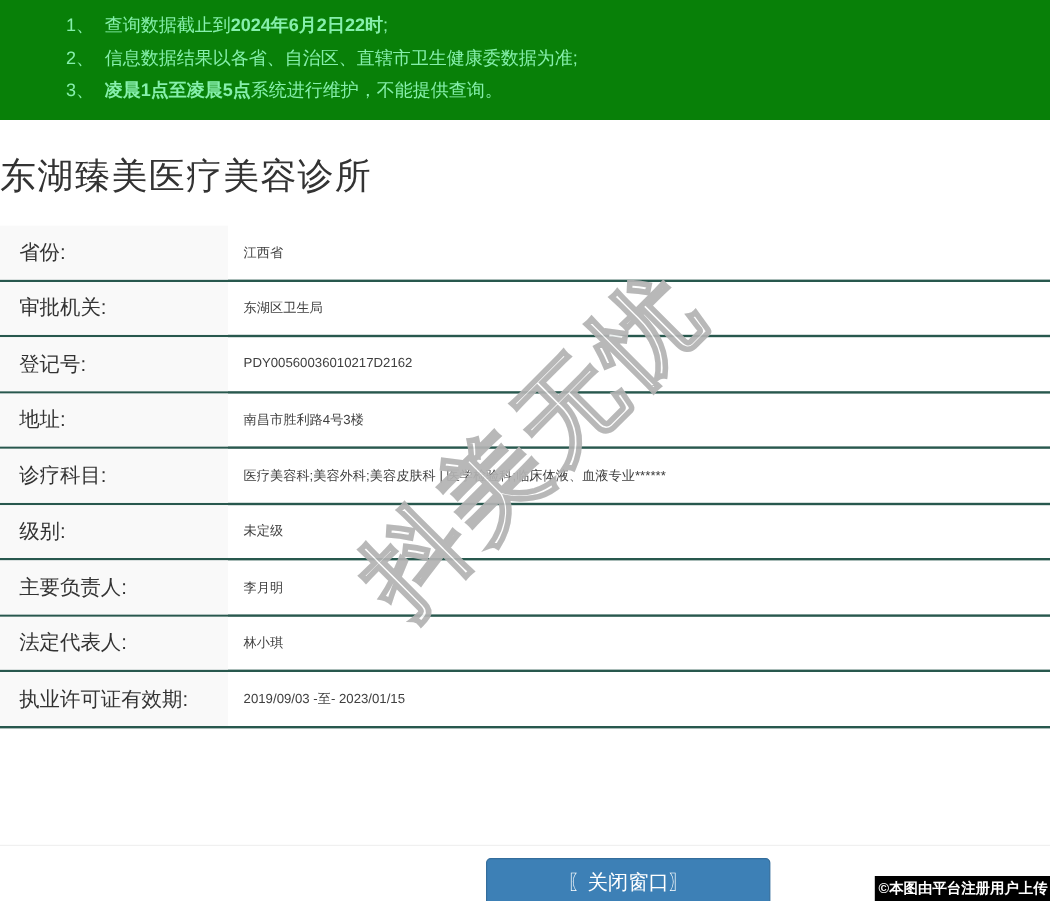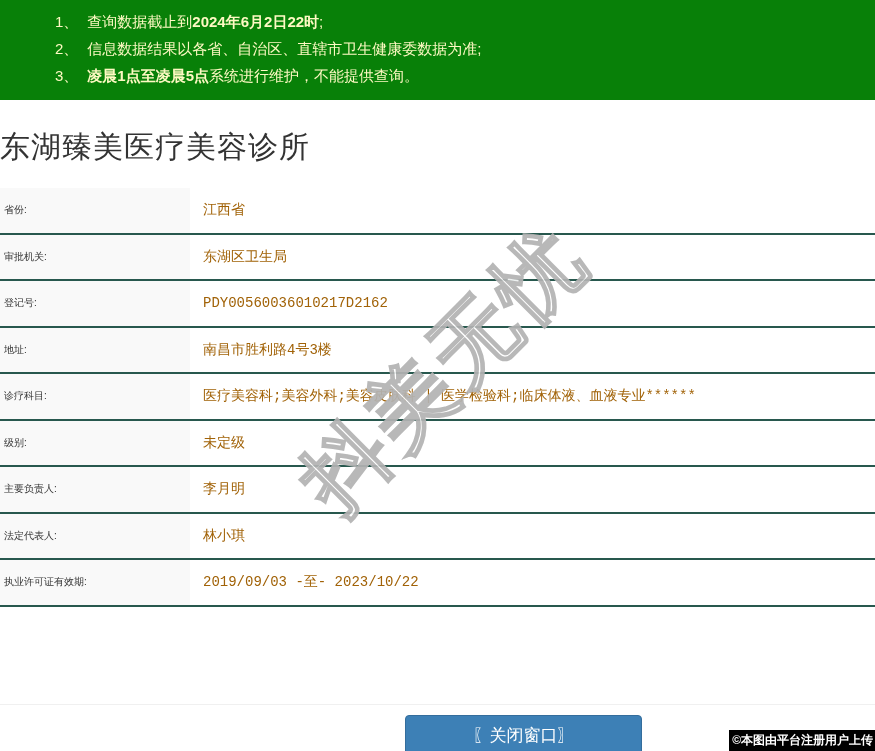--- a/index.html
+++ b/index.html
@@ -6,44 +6,44 @@
   body {
     width:875px; height:751px; position:relative; overflow:hidden;
     background:#ffffff;
     font-family:"Liberation Sans", sans-serif;
     -webkit-font-smoothing:antialiased;
   }
 
   
   .notice-bar {
     position:absolute; top:0; left:0; width:875px; height:100px;
-    background:#088008; color:#fef9c3; box-sizing:border-box;
+    background:#088008; color:#86efac; box-sizing:border-box;
     padding:8px 10px 0 55px; font-size:15px;
   }
   .notice-line { line-height:27px; height:27px; white-space:nowrap; }
   .notice-num { margin-right:9px; }
   .seg-bold { font-weight:bold; }
 
   
   .page-title {
     position:absolute; top:127px; left:0; width:706px;
     text-align:left; font-size:30px; color:#333333; letter-spacing:1px;
   }
 
   
   .info-table { position:absolute; top:188px; left:0; width:875px; }
   .info-row { display:flex; height:44.5px; border-bottom:2px solid #28584e; }
   .cell-label {
     width:190px; box-sizing:border-box; background:#f9f9f9;
-    display:flex; align-items:center; padding-left:4px;
-    font-size:10px; color:#333333;
+    display:flex; align-items:center; padding-left:16px;
+    font-size:17px; color:#333333;
   }
   .cell-value {
     flex:1; display:flex; align-items:center; padding-left:13px;
-    font-size:14px; color:#a16207; white-space:nowrap; overflow:hidden;font-family:Liberation Mono, monospace;
+    font-size:11px; color:#404040; white-space:nowrap; overflow:hidden;
   }
 
   
   .watermark {
     position:absolute; left:195px; top:300px; width:500px; height:140px;
     display:flex; align-items:center; justify-content:center;
     transform:rotate(-45deg);
     font-size:84px; font-weight:bold; white-space:nowrap;
     color:#ffffff; -webkit-text-stroke:2px #b3b3b3;
     letter-spacing:6px; opacity:0.92;
@@ -113,21 +113,21 @@
   <div class="info-row">
     <div class="cell-label">主要负责人:</div>
     <div class="cell-value">李月明</div>
   </div>
   <div class="info-row">
     <div class="cell-label">法定代表人:</div>
     <div class="cell-value">林小琪</div>
   </div>
   <div class="info-row">
     <div class="cell-label">执业许可证有效期:</div>
-    <div class="cell-value">2019/09/03 -至- 2023/10/22</div>
+    <div class="cell-value">2019/09/03 -至- 2023/01/15</div>
   </div>
 </div>
 
 <div class="watermark">抖美无忧</div>
 
 <div class="footer-divider"></div>
 <button class="close-button">〖关闭窗口〗</button>
 <div class="upload-badge">©本图由平台注册用户上传</div>
 
 </body></html>

